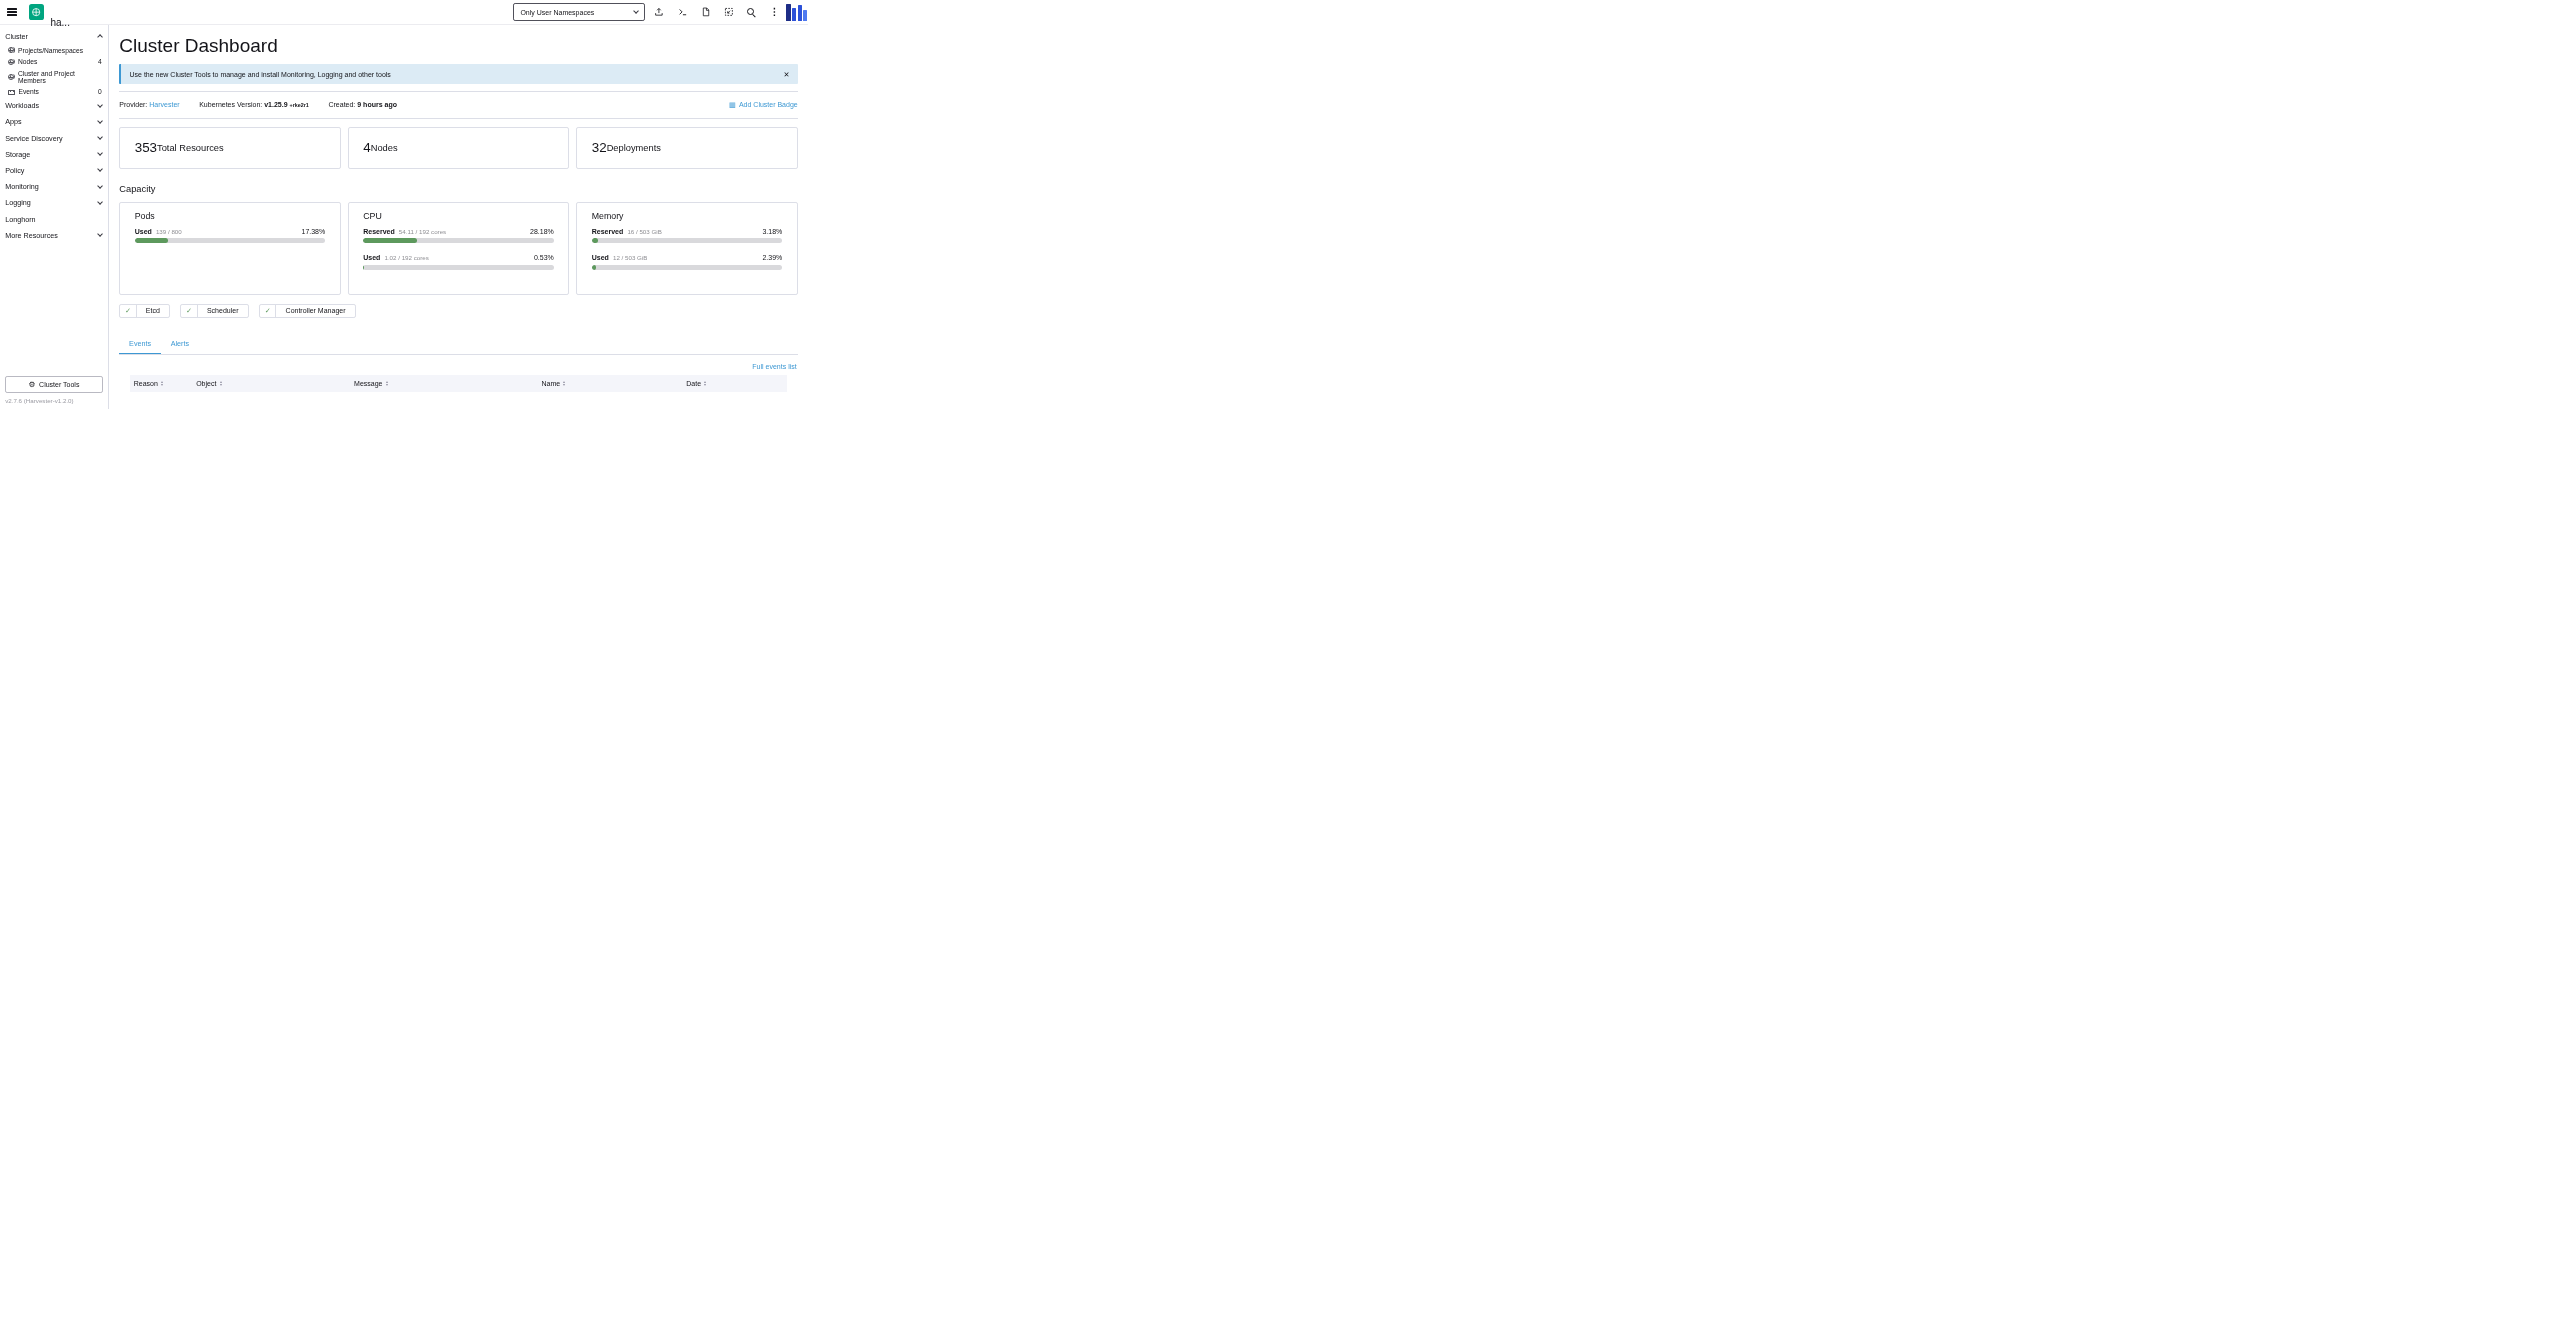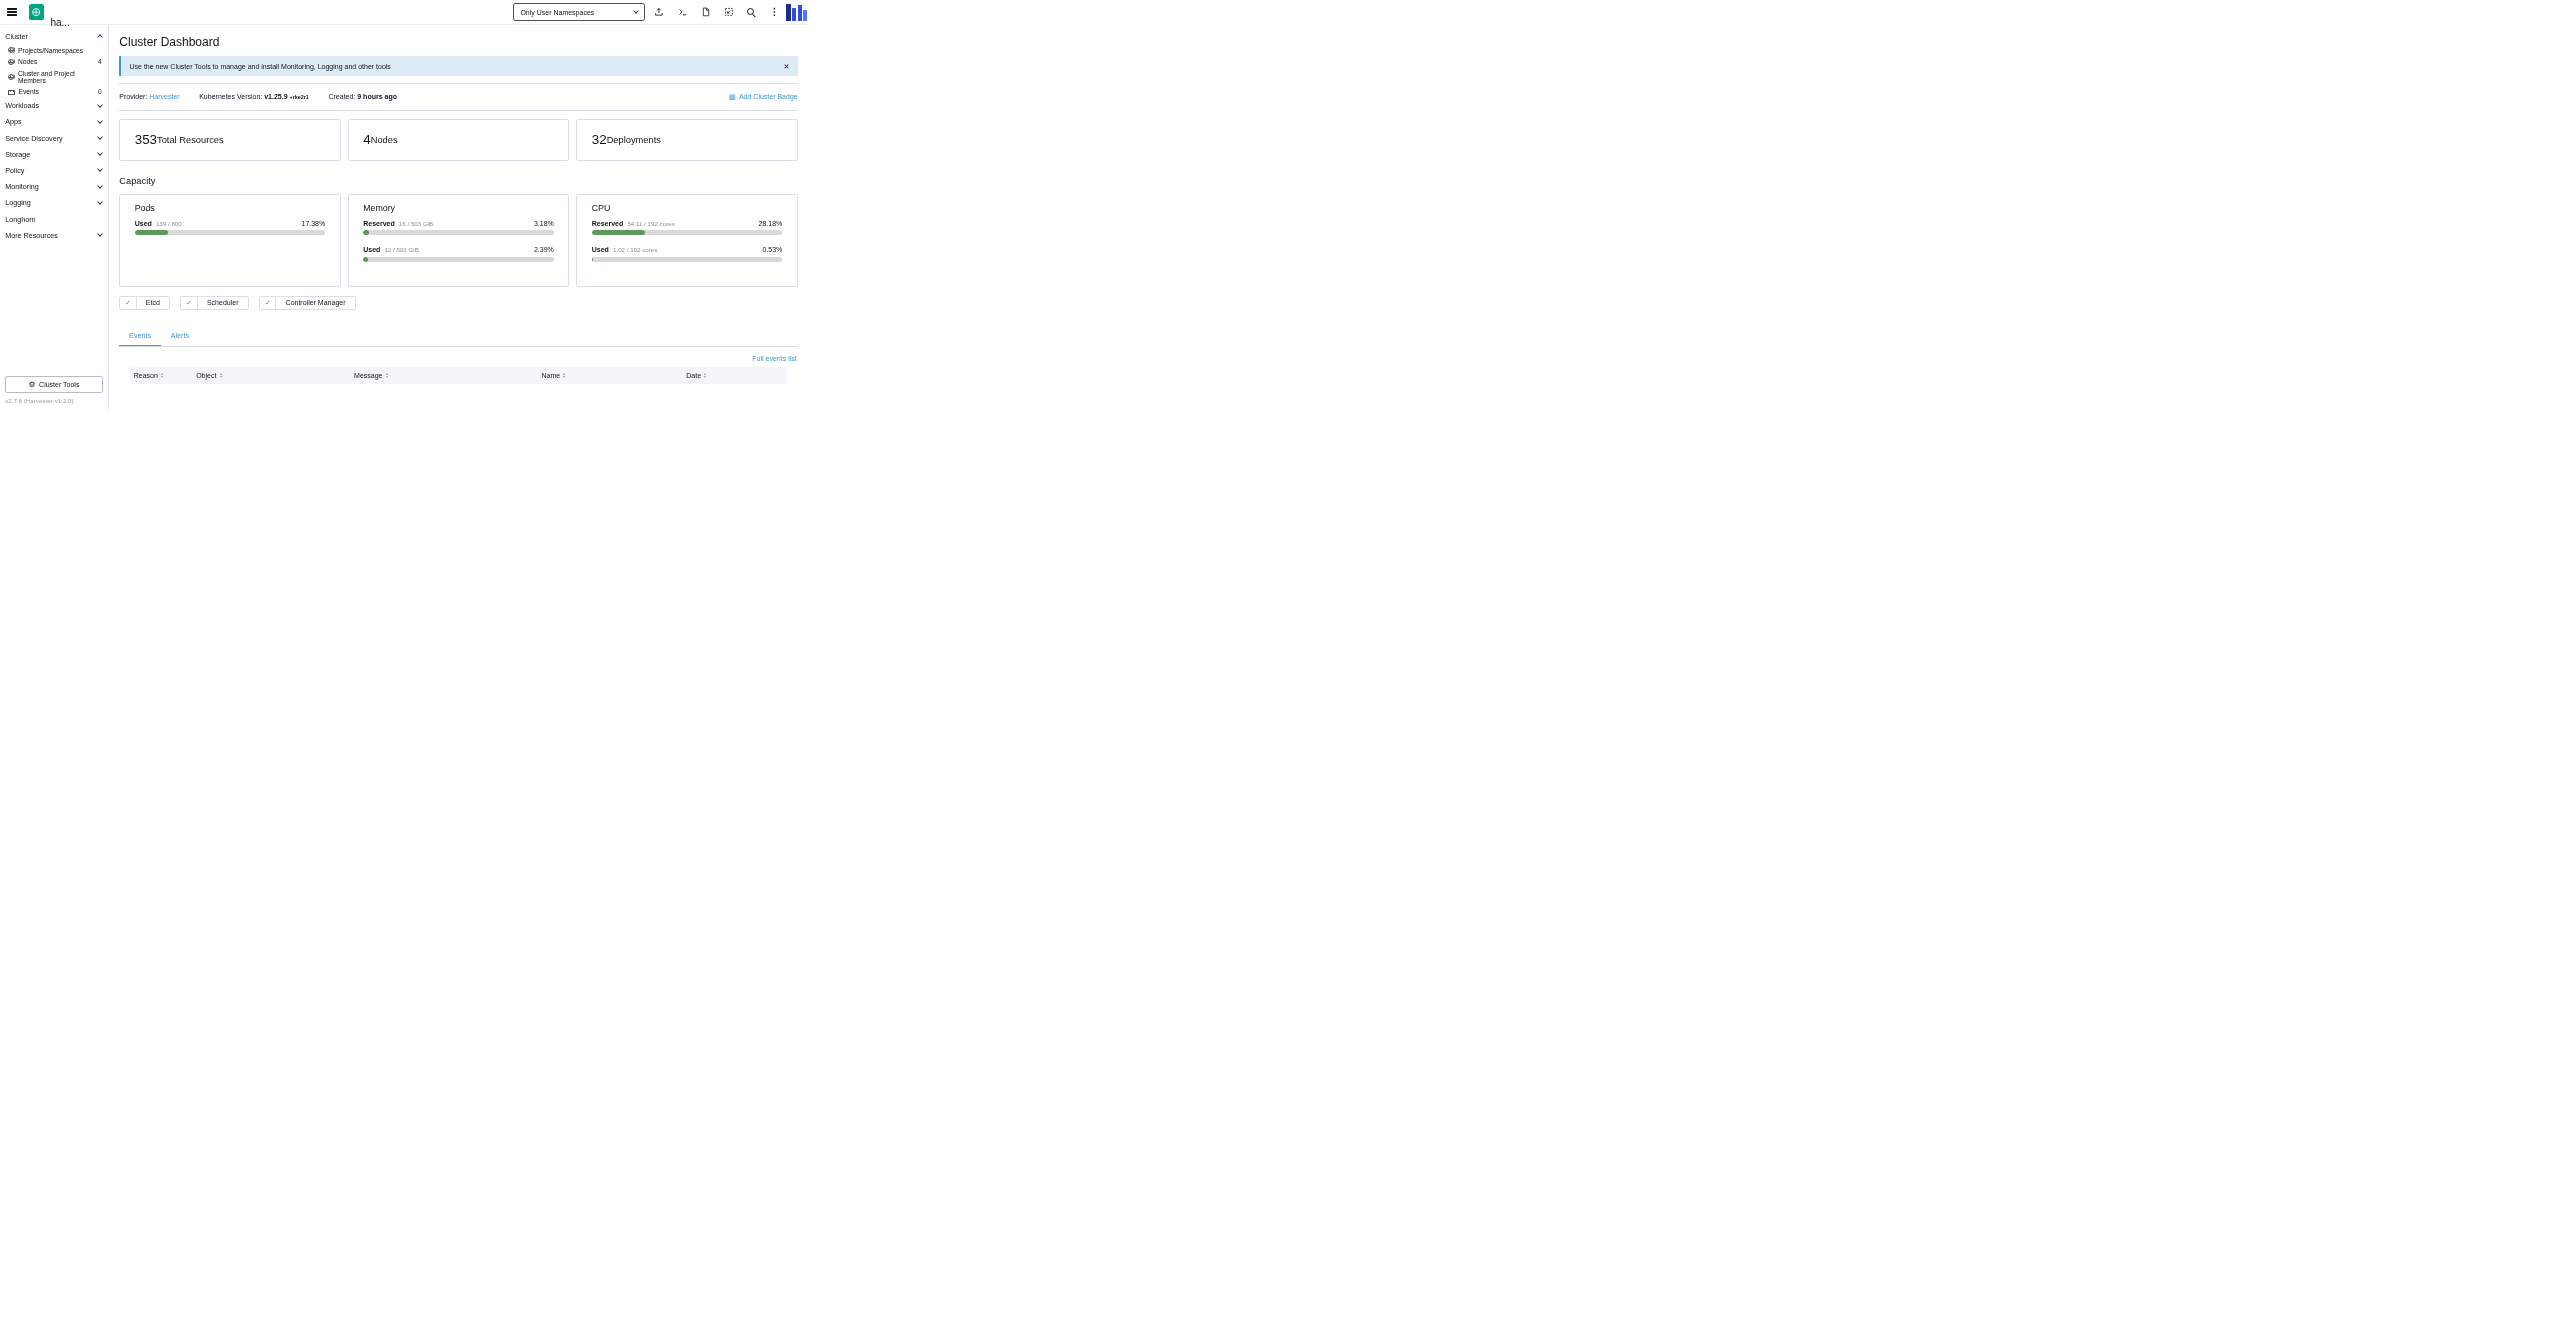--- a/index.html
+++ b/index.html
@@ -53,21 +53,21 @@
   .icon-globe::before{content:"";position:absolute;left:0;right:0;top:2.3px;border-top:0.5px solid #55555c;}
   .icon-globe::after{content:"";position:absolute;top:-0.5px;bottom:-0.5px;left:50%;width:3.1px;margin-left:-1.5px;border:0.5px solid #55555c;border-top:none;border-bottom:none;border-radius:50%;}
   .icon-folder{width:6.7px;height:4.6px;border:0.5px solid #55555c;border-radius:0.5px;position:relative;flex:none;margin-top:1.5px;}
   .icon-folder::before{content:"";position:absolute;top:-1.5px;left:0.5px;width:2.6px;height:1px;border:0.5px solid #55555c;border-bottom:none;border-radius:0.5px 0.5px 0 0;}
   .tools-btn{margin:4.1px 5.2px 3.1px;border:0.5px solid #b9b9c2;border-radius:2.1px;height:16.5px;display:flex;align-items:center;justify-content:center;gap:3.6px;font-size:7px;cursor:pointer;background:#fff;}
   .tools-btn .gear{font-size:7.7px;line-height:1;}
   .version{padding:1px 5.2px 5.2px;font-size:6.2px;color:#9a9aa2;}
 
   
   main{position:absolute;top:25px;left:109px;right:0;bottom:0;padding:0 10.3px;overflow:hidden;background:#fff;}
-  .page-title{font-size:12px;font-weight:400;margin:10.3px 0 7.2px;}
+  .page-title{font-size:19px;font-weight:400;margin:10.3px 0 7.2px;}
   .banner{background:var(--banner);border-left:2.1px solid var(--accent);border-radius:1px;display:flex;align-items:center;padding:5.2px 8.2px;font-size:7px;}
   .banner-close{margin-left:auto;cursor:pointer;font-size:7.2px;color:#141419;}
   .rule{border:none;border-top:0.5px solid var(--border);margin:7.2px 0 0;}
   .meta-row{display:flex;align-items:baseline;gap:19.6px;margin:9.3px 0;font-size:7px;}
   .meta b{font-weight:bold;}
   .meta .suffix{font-size:5.4px;font-weight:bold;}
   a.link{color:var(--accent);text-decoration:none;cursor:pointer;}
   .badge-link{display:flex;align-items:center;gap:3.1px;margin-left:auto;font-size:7px;}
   .badge-ico{font-size:7.2px;line-height:1;}
 
@@ -287,56 +287,56 @@
           <span class="lab">Used</span>
           <span class="det">139 / 800</span>
           <span class="pct">17.38%</span>
         </div>
         <div class="bar">
           <div class="bar-fill" style="width: 17.38%;"></div>
         </div>
       </div>
 
       <div class="cap-card">
+        <div class="cap-title">CPU</div>
+        <div class="cap-row-head">
+          <span class="lab">Reserved</span>
+          <span class="det">54.11 / 192 cores</span>
+          <span class="pct">28.18%</span>
+        </div>
+        <div class="bar">
+          <div class="bar-fill" style="width: 28.18%;"></div>
+        </div>
+        <div class="cap-row-head">
+          <span class="lab">Used</span>
+          <span class="det">1.02 / 192 cores</span>
+          <span class="pct">0.53%</span>
+        </div>
+        <div class="bar">
+          <div class="bar-fill" style="width: 0.53%;"></div>
+        </div>
+      </div>
+
+      <div class="cap-card">
         <div class="cap-title">Memory</div>
         <div class="cap-row-head">
           <span class="lab">Reserved</span>
           <span class="det">16 / 503 GiB</span>
           <span class="pct">3.18%</span>
         </div>
         <div class="bar">
           <div class="bar-fill" style="width: 3.18%;"></div>
         </div>
         <div class="cap-row-head">
           <span class="lab">Used</span>
           <span class="det">12 / 503 GiB</span>
           <span class="pct">2.39%</span>
         </div>
         <div class="bar">
           <div class="bar-fill" style="width: 2.39%;"></div>
-        </div>
-      </div>
-
-      <div class="cap-card">
-        <div class="cap-title">CPU</div>
-        <div class="cap-row-head">
-          <span class="lab">Reserved</span>
-          <span class="det">54.11 / 192 cores</span>
-          <span class="pct">28.18%</span>
-        </div>
-        <div class="bar">
-          <div class="bar-fill" style="width: 28.18%;"></div>
-        </div>
-        <div class="cap-row-head">
-          <span class="lab">Used</span>
-          <span class="det">1.02 / 192 cores</span>
-          <span class="pct">0.53%</span>
-        </div>
-        <div class="bar">
-          <div class="bar-fill" style="width: 0.53%;"></div>
         </div>
       </div>
     </div>
 
     <div class="components">
       <div class="comp">
         <span class="comp-check">✓</span>
         <span class="comp-label">Etcd</span>
       </div>
       <div class="comp">

